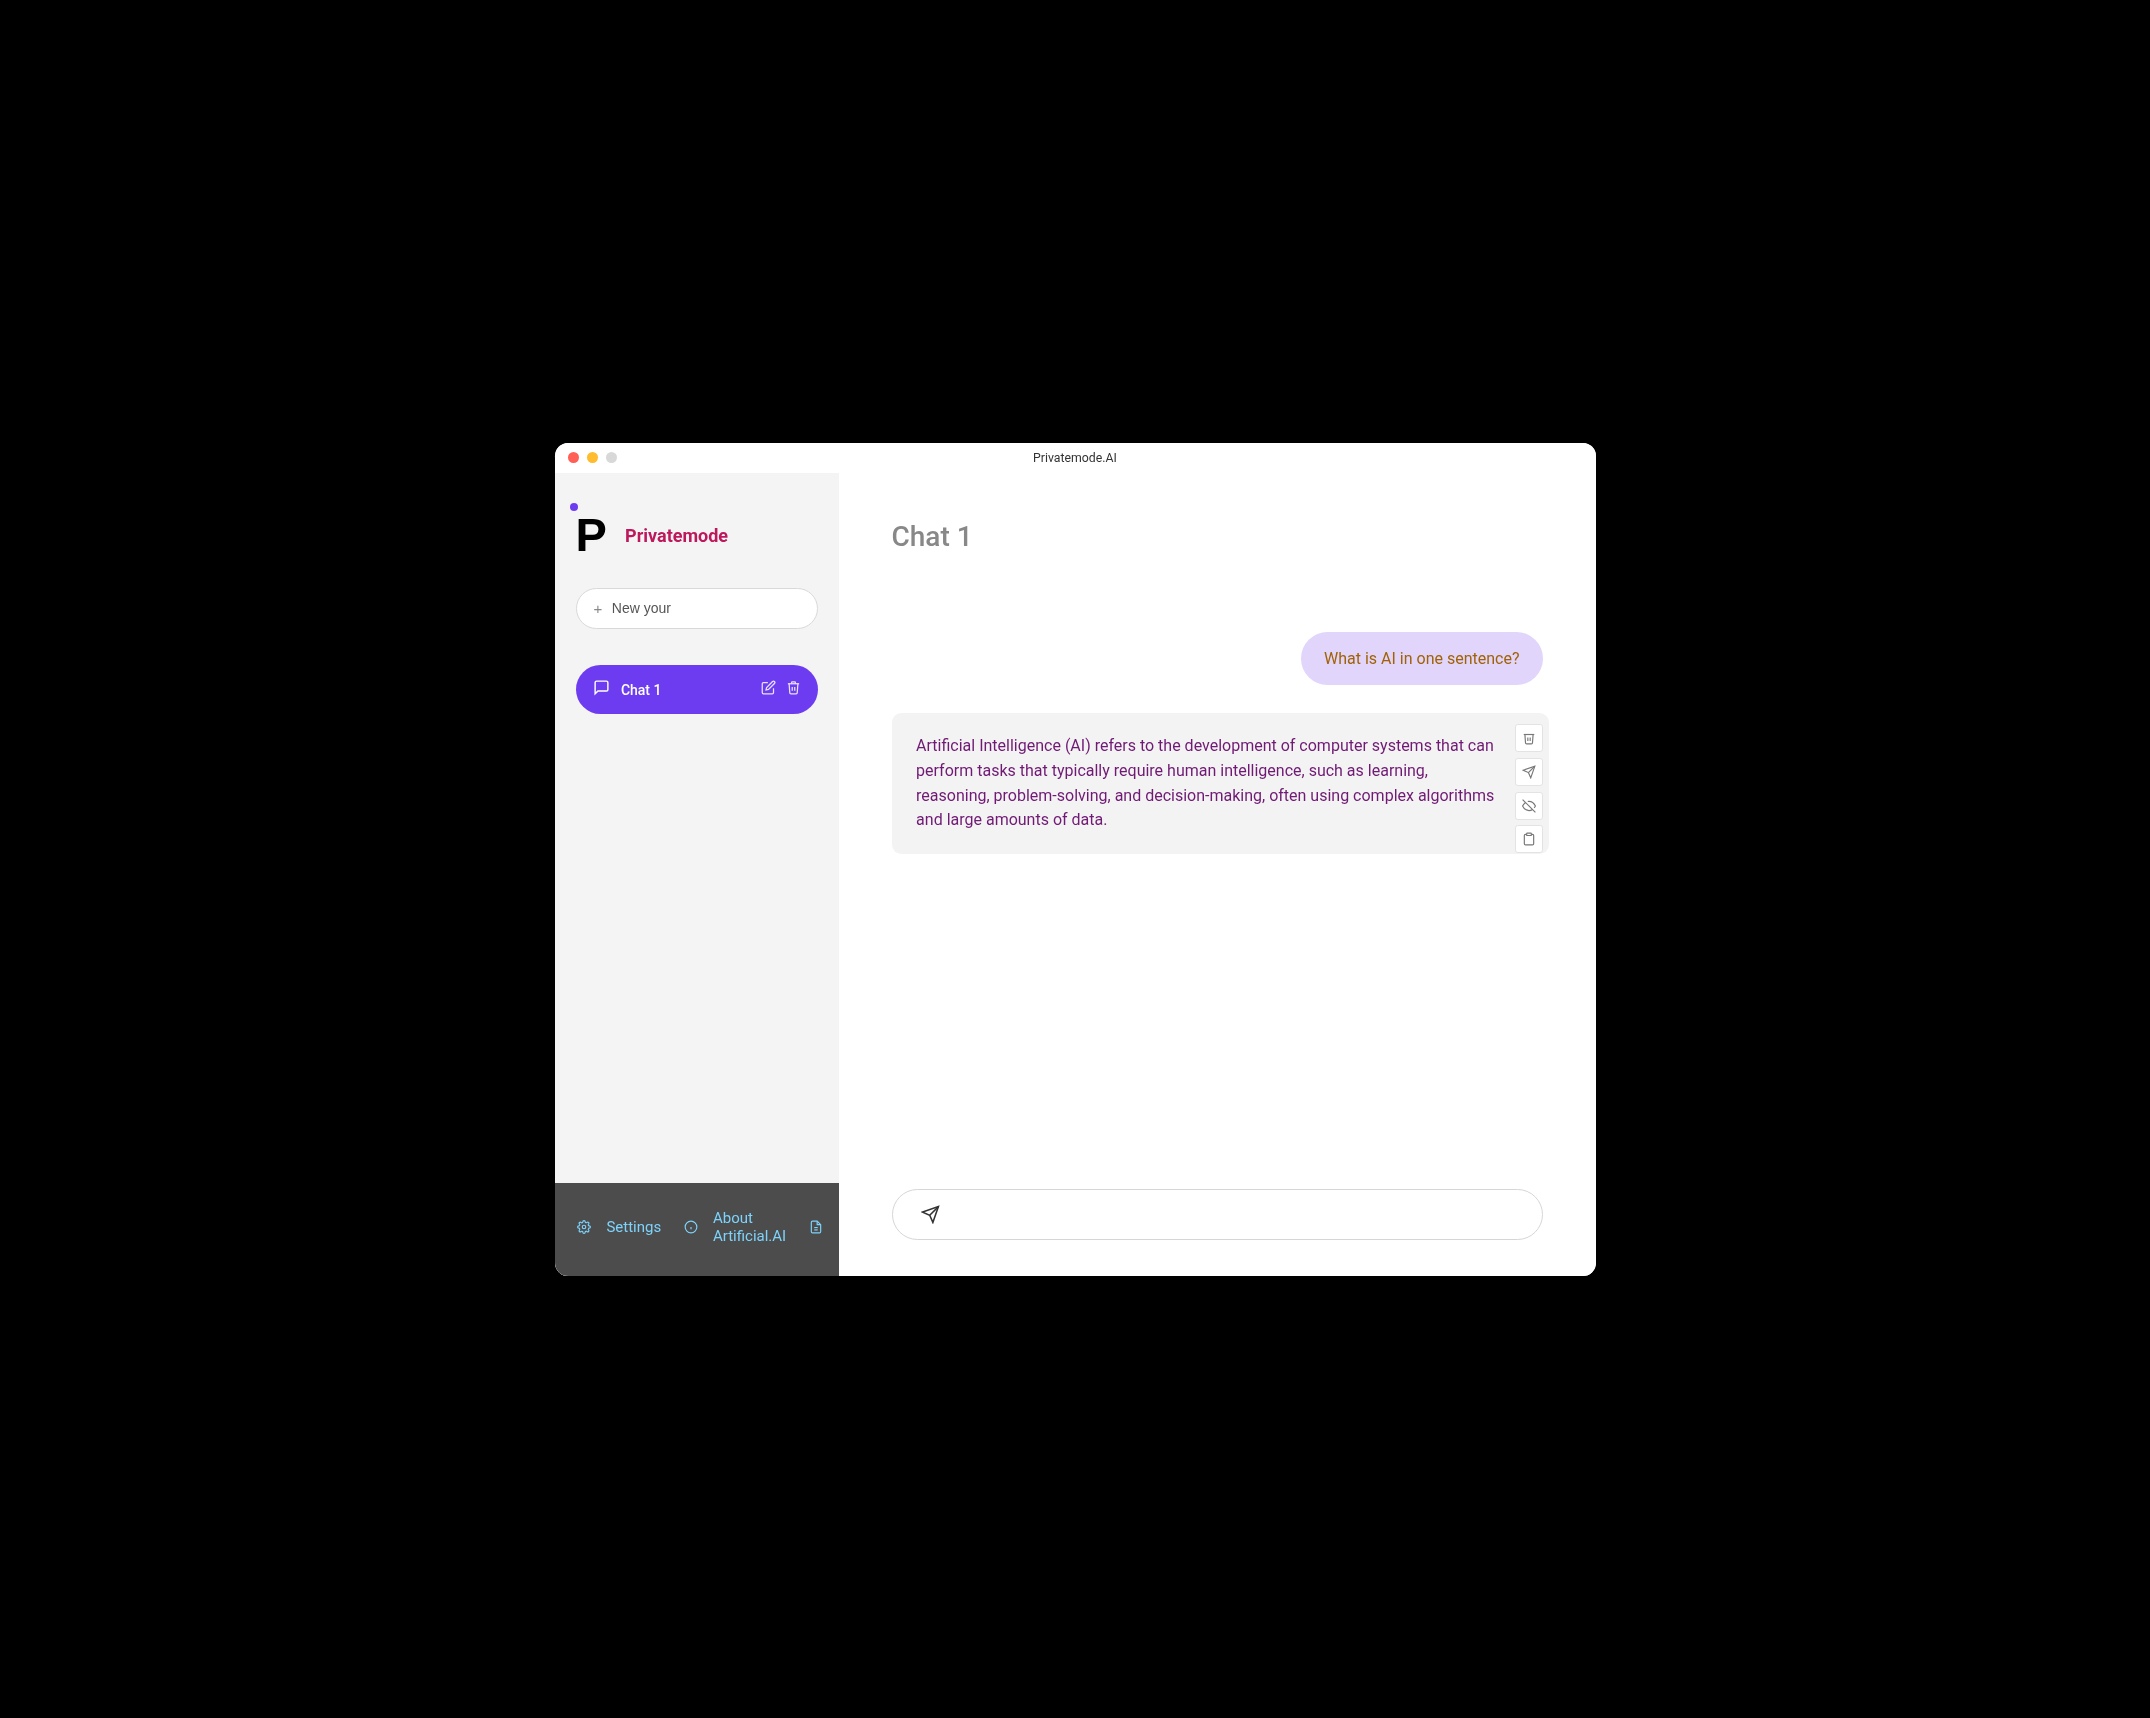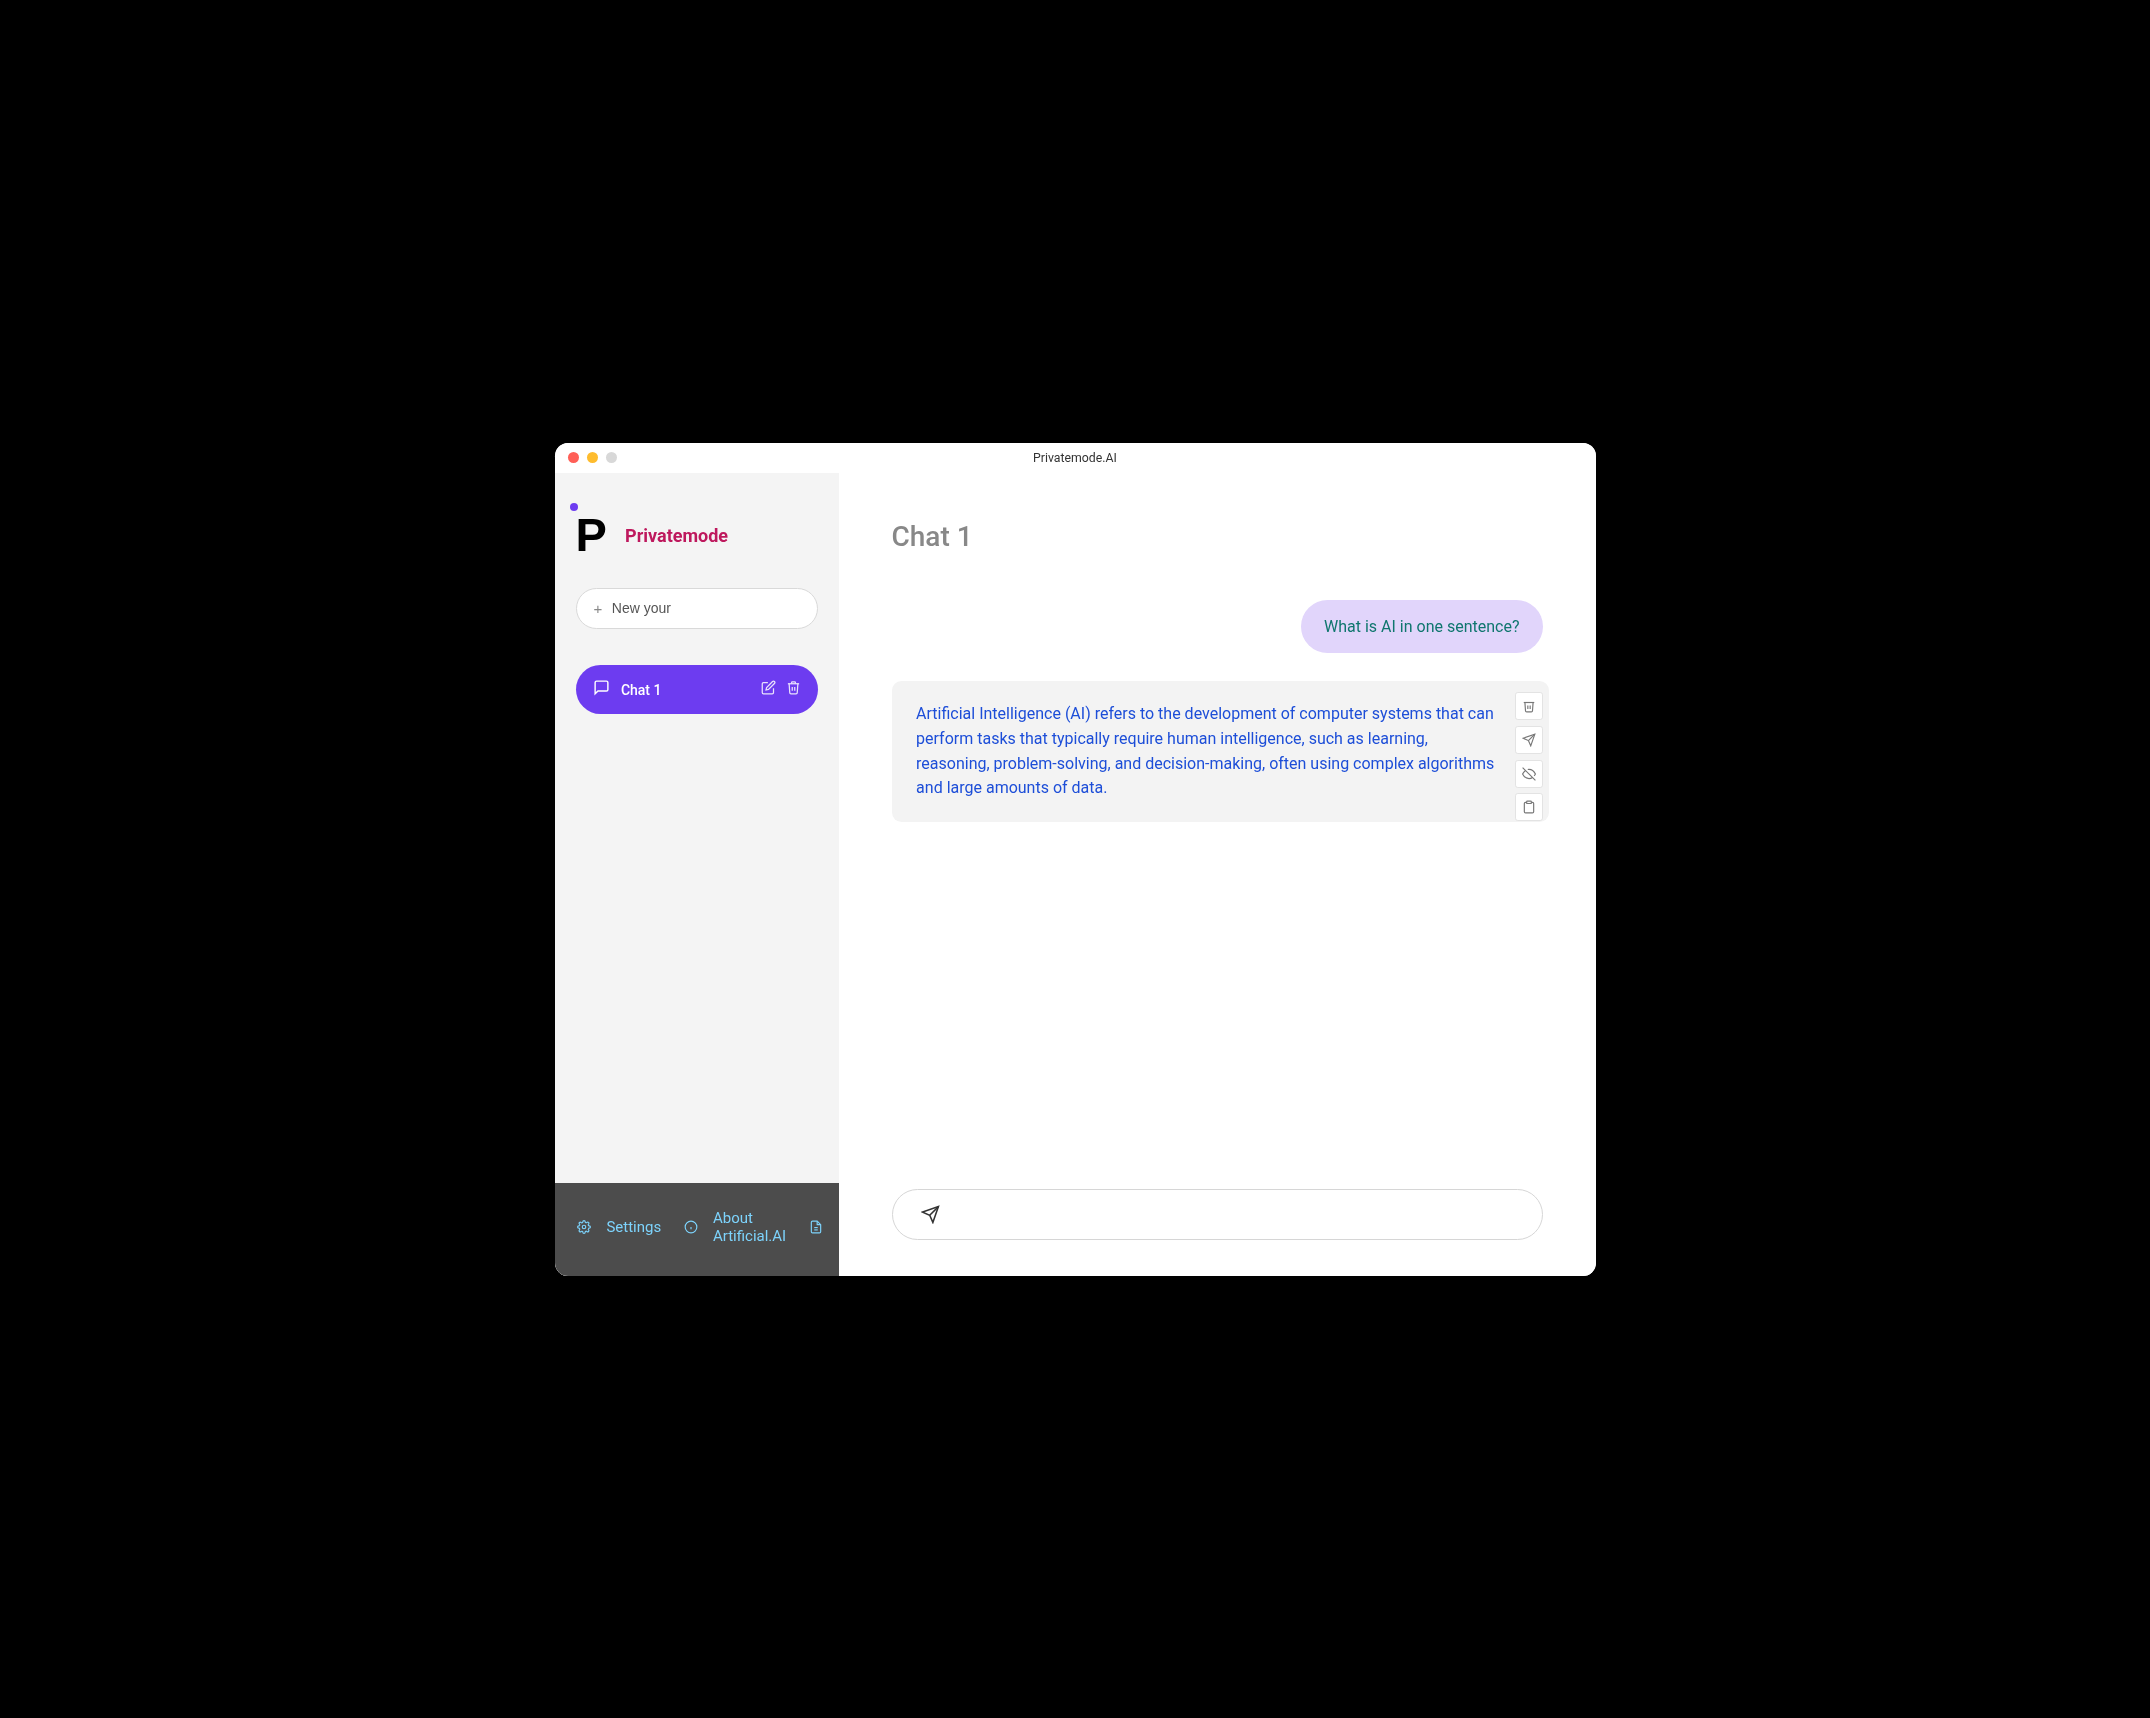--- a/index.html
+++ b/index.html
@@ -170,35 +170,36 @@
   overflow: auto;
   display: flex;
   flex-direction: column;
   gap: 28px;
 }
 .msg-row { display: flex; width: 100%; }
 .msg-row.user { justify-content: flex-end; }
 .msg-row.assistant { justify-content: flex-start; position: relative; }
 .bubble-user {
   background: #e1d5fb;
-  color: #0f766e;
+  color: #a16207;
   padding: 17px 23px;
   border-radius: 32px;
   font-size: 16px;
   max-width: 70%;
+  margin-top: 32px;
 }
 .bubble-assistant-wrap {
   display: flex;
   gap: 5.7px;
   width: 100%;
   align-items: flex-start;
 }
 .bubble-assistant {
   background: #f3f3f3;
-  color: #1d4ed8;
+  color: #701a75;
   padding: 21px 45px 21px 24.6px;
   border-radius: 9.5px;
   font-size: 16px;
   line-height: 1.55;
   flex: 1;
 }
 .msg-actions {
   display: flex;
   flex-direction: column;
   gap: 5.7px;

